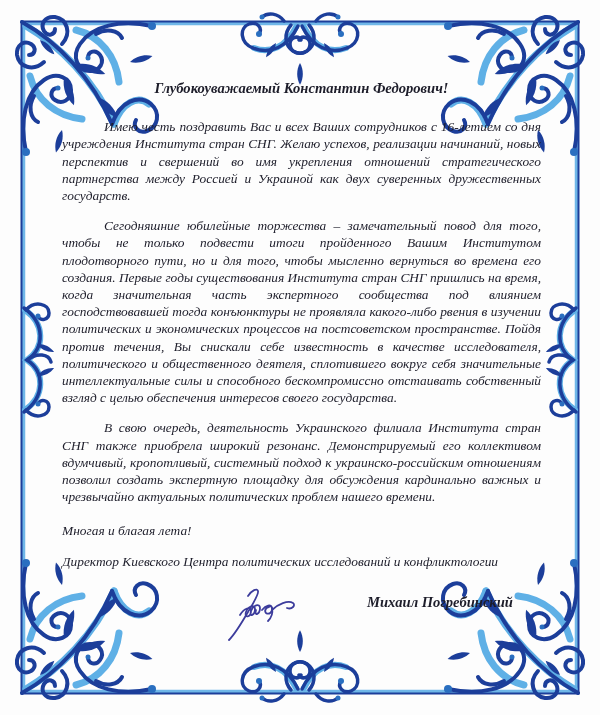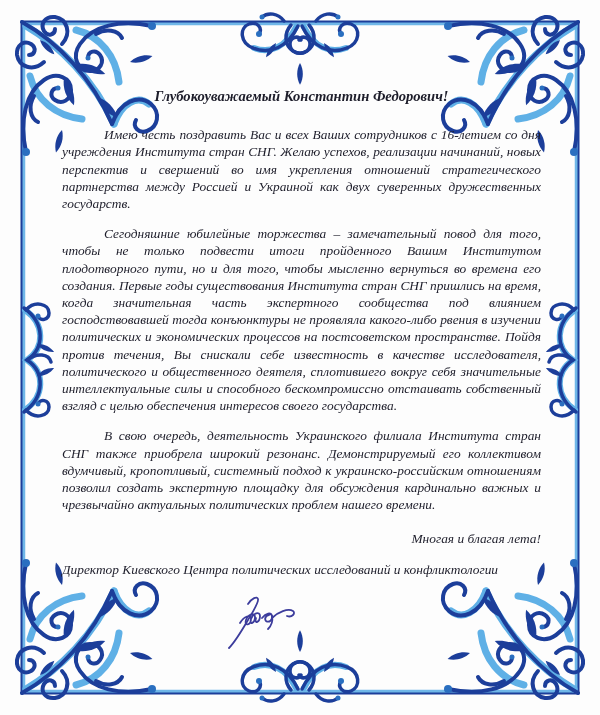--- a/index.html
+++ b/index.html
@@ -15,40 +15,40 @@
   .border-svg {
     position: absolute;
     inset: 0;
     width: 600px;
     height: 715px;
     pointer-events: none;
   }
   .content {
     position: absolute;
     left: 62px;
-    top: 88px;
+    top: 80px;
     width: 479px;
     font-style: italic;
     font-size: 13.4px;
     line-height: 17.2px;
   }
   .salutation {
     font-weight: bold;
     font-size: 14.6px;
     text-align: center;
     margin: 0 0 21px 0;
   }
   p.body-par {
     margin: 0 0 13px 0;
     text-align: justify;
     text-indent: 42px;
   }
   p.closing {
     margin: 17px 0 13px 0;
-    text-align: right;
+    text-align: left;
   }
   p.signer-title {
     margin: 0 0 10px 0;
     text-align: justify;
     font-style: italic;
   }
   .signature-row {
     position: relative;
     height: 66px;
     margin-top: 6px;
@@ -189,16 +189,17 @@
     <div class="signature-row">
       <svg class="signature-svg" viewBox="0 0 110 62" xmlns="http://www.w3.org/2000/svg">
         <g stroke="#3c3c9c" stroke-width="1.8" fill="none" stroke-linecap="round">
           <path d="M38 14 C 42 8 47 6 48 9 C 49 12 44 20 38 30 C 31 42 24 53 19 58"></path>
           <path d="M30 33 C 34 26 41 24 41 29 C 41 35 34 37 36 30 C 38 24 45 22 45 27 C 45 33 39 36 41 29 C 43 23 50 21 50 26 C 50 32 44 35 46 28"></path>
           <path d="M52 28 C 56 23 61 22 62 26 C 63 30 59 33 56 31 C 54 29 56 25 59 25"></path>
           <path d="M62 26 C 63 31 61 36 58 39"></path>
           <path d="M62 28 C 68 22 78 18 83 21 C 86 23 82 28 77 26"></path>
         </g>
       </svg>
+      <span class="signer-name">Михаил Погребинский</span>
     </div>
   </div>
 
 </div>
 
 </body></html>

